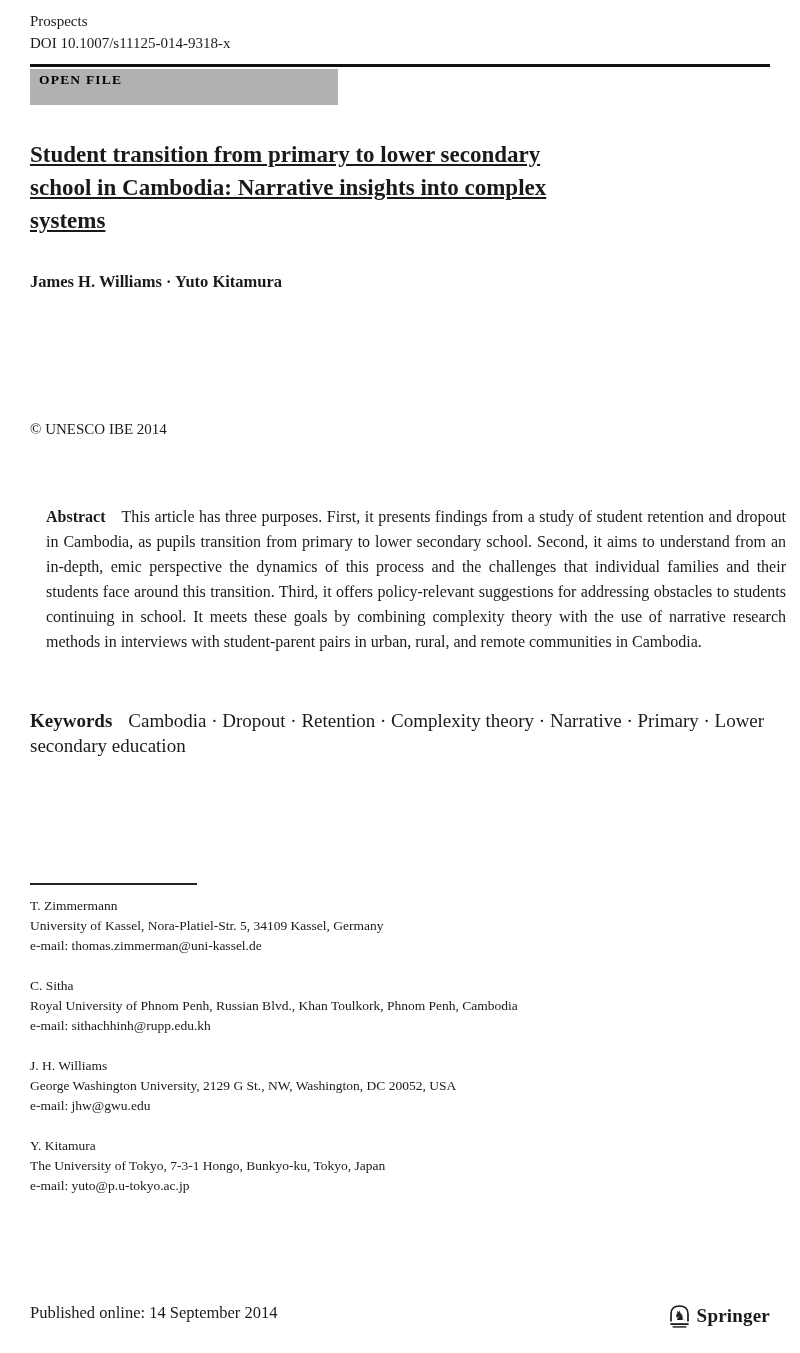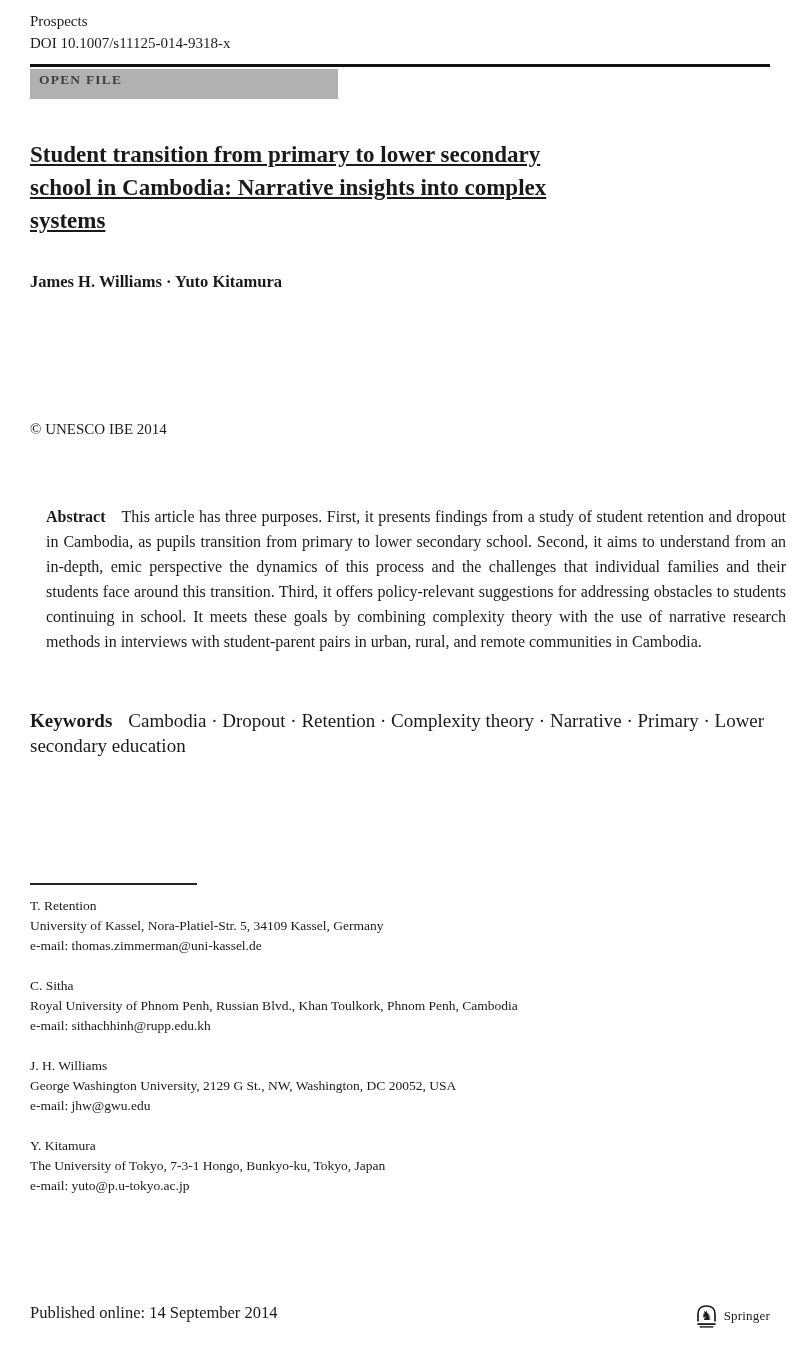--- a/index.html
+++ b/index.html
@@ -9,23 +9,23 @@
     background:#ffffff;
     font-family:"Liberation Serif","DejaVu Serif",serif;
     color:#1a1a1a;
     overflow:hidden;
   }
   .abs{position:absolute;left:30px;width:740px;}
   
   .journal-head{top:10px;font-size:15px;line-height:22px;}
   .top-rule{top:64px;height:3px;background:#111;}
   .banner{
-    top:69px;width:308px;height:30px;
+    top:69px;width:308px;height:36px;
     background:#b1b1b1;
-    color:#404040;
+    color:#000000;
     font-weight:bold;font-size:13.5px;letter-spacing:1.2px;
     line-height:22px;padding-left:9px;box-sizing:border-box;
   }
   
   .title{top:138px;font-size:23px;font-weight:bold;line-height:33px;margin:0;}
   .title .tl{display:block;text-decoration:underline;}
   .authors{top:270px;font-size:16.5px;font-weight:bold;line-height:24px;}
   .authors .tl{display:block;}
   .copyright{top:421px;font-size:15px;}
   
@@ -33,21 +33,21 @@
   .keywords{top:708px;font-size:19px;line-height:25px;margin:0;}
   .lead{margin-right:16px;}
   
   .footnotes{top:883px;font-size:13.5px;line-height:20px;}
   .fn-rule{width:167px;height:2px;background:#222;margin-bottom:11px;}
   .fn-block{margin-bottom:20px;}
   
   .footer{top:1303px;display:flex;justify-content:space-between;}
   .published{font-size:16.5px;}
   .springer{display:flex;align-items:center;gap:6px;}
-  .springer-word{font-size:13px;font-weight:400;letter-spacing:0.2px;}
+  .springer-word{font-size:19px;font-weight:700;letter-spacing:0.2px;}
   .horse-svg{display:block;}
 </style>
 </head>
 <body>
 
 <div class="page">
 
   <div class="abs journal-head">
     <div>Prospects</div>
     <div>DOI 10.1007/s11125-014-9318-x</div>
@@ -73,21 +73,21 @@
 
   <p class="abs abstract"><b class="lead">Abstract</b><span>This article has three purposes. First, it presents findings from a study of student retention and dropout in Cambodia, as pupils transition from primary to lower secondary school. Second, it aims to understand from an in-depth, emic perspective the dynamics of this process and the challenges that individual families and their students face around this transition. Third, it offers policy-relevant suggestions for addressing obstacles to students continuing in school. It meets these goals by combining complexity theory with the use of narrative research methods in interviews with student-parent pairs in urban, rural, and remote communities in Cambodia.</span></p>
 
   <p class="abs keywords"><b class="lead">Keywords</b><span>Cambodia · Dropout · Retention · Complexity theory · Narrative · Primary · Lower secondary education</span></p>
 
   <div class="abs footnotes">
     <div class="fn-rule"></div>
 
 
     <div class="fn-block">
-      <div>T. Retention</div>
+      <div>T. Zimmermann</div>
       <div>University of Kassel, Nora-Platiel-Str. 5, 34109 Kassel, Germany</div>
       <div>e-mail: thomas.zimmerman@uni-kassel.de</div>
     </div>
 
     <div class="fn-block">
       <div>C. Sitha</div>
       <div>Royal University of Phnom Penh, Russian Blvd., Khan Toulkork, Phnom Penh, Cambodia</div>
       <div>e-mail: sithachhinh@rupp.edu.kh</div>
     </div>
 

